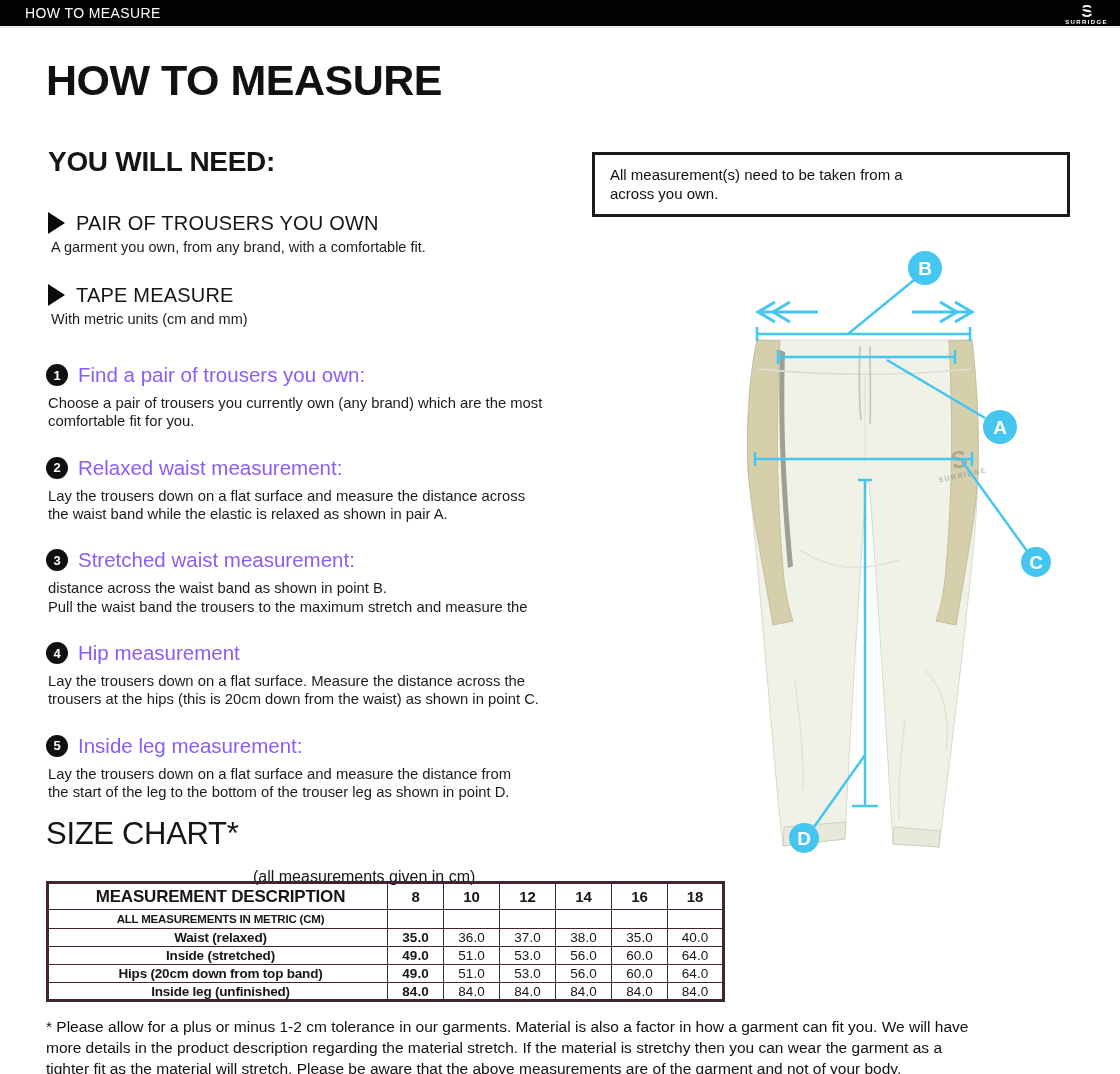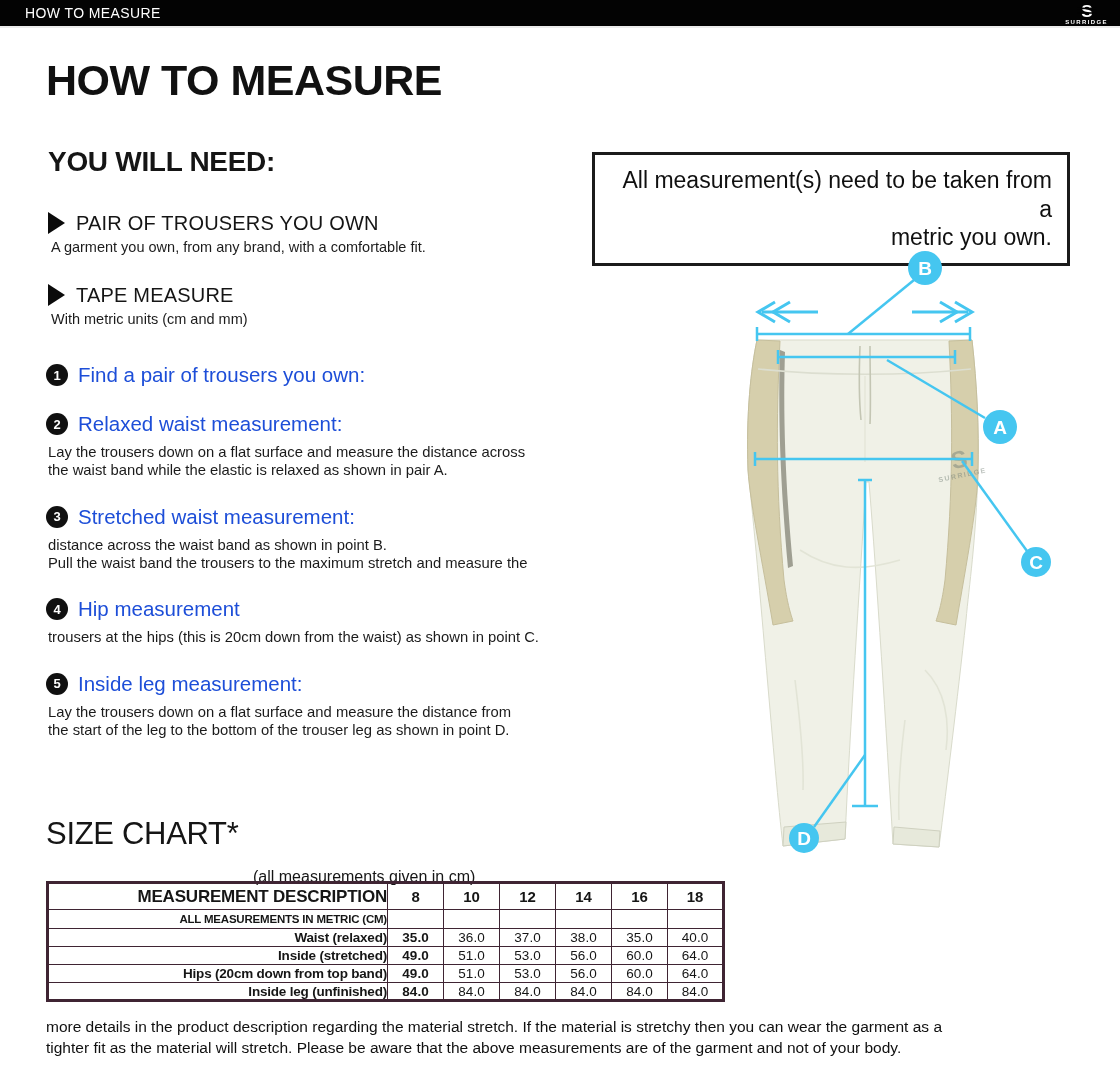--- a/index.html
+++ b/index.html
@@ -26,41 +26,41 @@
   .need-title{margin:0;font-size:28px;font-weight:bold;letter-spacing:-.3px}
   .need-items{margin-top:32px}
   .need-item{margin-bottom:27px}
   .need-item-head{display:flex;align-items:center;height:26px}
   .tri{width:0;height:0;border-left:17px solid #0b0b0b;border-top:11px solid transparent;border-bottom:11px solid transparent;margin-right:11px}
   .need-item-label{font-size:20px;letter-spacing:.2px}
   .need-item-desc{font-size:14.5px;margin-top:3px;margin-left:3px;color:#1c1c1c}
   
   .notice{
     position:absolute;left:592px;top:152px;width:478px;box-sizing:border-box;
-    border:3px solid #1b1b1b;padding:11px 15px;font-size:23px;line-height:1.24;color:#101010;text-align:right;
+    border:3px solid #1b1b1b;padding:11px 15px;font-size:15px;line-height:1.24;color:#101010;
   }
   
   .steps{position:absolute;left:46px;top:363px;width:540px}
   .step{margin-bottom:25px}
   .step-head{display:flex;align-items:center}
   .step-num{
     flex:0 0 auto;width:22px;height:22px;border-radius:50%;background:#101010;color:#fff;
     display:flex;align-items:center;justify-content:center;font-size:13px;font-weight:bold;margin-right:10px;
   }
-  .step-title{font-size:20.5px;color:#1d4ed8}
+  .step-title{font-size:20.5px;color:#8b5cf6}
   .step-desc{margin:7px 0 0 2px;font-size:14.8px;line-height:1.24;color:#1b1b1b}
   .step-desc div{white-space:nowrap}
   
   .chart-title{position:absolute;left:46px;top:816px;margin:0;font-size:31px;font-weight:normal;letter-spacing:-.3px}
   .chart-subtitle{position:absolute;left:253px;top:868px;font-size:16px}
   table.size-table{
     position:absolute;left:46px;top:881px;border-collapse:collapse;table-layout:fixed;
     border:3px solid var(--table-border);
   }
-  .size-table th,.size-table td{border:1.5px solid var(--table-border);box-sizing:border-box;padding:0 0 0 5px;text-align:right;color:#161616}
+  .size-table th,.size-table td{border:1.5px solid var(--table-border);box-sizing:border-box;padding:0 0 0 5px;text-align:center;color:#161616}
   .size-table col.c-desc{width:340px}
   .size-table col.c-size{width:56px}
   .size-table tr.head th{height:27px;font-size:17px;font-weight:bold;letter-spacing:-.2px}
   .size-table tr.head th.sz{text-align:center;font-size:15px;padding:0}
   .size-table tr.metric td{height:19px;font-size:11.5px;font-weight:bold;letter-spacing:-.2px}
   .size-table tr.data td{height:18px;font-size:13.5px}
   .size-table tr.data td.lbl{font-weight:bold;letter-spacing:-.2px}
   .size-table tr.data td.val{text-align:center;padding:0;font-weight:normal}
   .size-table tr.data td.val.first{font-weight:bold}
   
@@ -107,29 +107,33 @@
       <span class="tri"></span>
       <span class="need-item-label">TAPE MEASURE</span>
     </div>
     <div class="need-item-desc">With metric units (cm and mm)</div>
   </div>
 </div>
 </section>
 
 <div class="notice" id="notice">
     <div>All measurement(s) need to be taken from a</div>
-    <div>metric you own.</div>
+    <div>across you own.</div>
   </div>
 
 <div class="steps" id="steps">
   <div class="step">
     <div class="step-head">
       <span class="step-num">1</span>
       <span class="step-title">Find a pair of trousers you own:</span>
     </div>
+    <div class="step-desc">
+        <div>Choose a pair of trousers you currently own (any brand) which are the most</div>
+        <div>comfortable fit for you.</div>
+      </div>
   </div>
 
   <div class="step">
     <div class="step-head">
       <span class="step-num">2</span>
       <span class="step-title">Relaxed waist measurement:</span>
     </div>
     <div class="step-desc">
         <div>Lay the trousers down on a flat surface and measure the distance across</div>
         <div>the waist band while the elastic is relaxed as shown in pair A.</div>
@@ -146,20 +150,21 @@
         <div>Pull the waist band the trousers to the maximum stretch and measure the</div>
       </div>
   </div>
 
   <div class="step">
     <div class="step-head">
       <span class="step-num">4</span>
       <span class="step-title">Hip measurement</span>
     </div>
     <div class="step-desc">
+        <div>Lay the trousers down on a flat surface. Measure the distance across the</div>
         <div>trousers at the hips (this is 20cm down from the waist) as shown in point C.</div>
       </div>
   </div>
 
   <div class="step">
     <div class="step-head">
       <span class="step-num">5</span>
       <span class="step-title">Inside leg measurement:</span>
     </div>
     <div class="step-desc">
@@ -303,15 +308,16 @@
         <td class="val">84.0</td>
         <td class="val">84.0</td>
         <td class="val">84.0</td>
         <td class="val">84.0</td>
         <td class="val">84.0</td>
       </tr>
     </tbody>
 </table>
 
 <div class="footnote" id="footnote">
+    <div>* Please allow for a plus or minus 1-2 cm tolerance in our garments. Material is also a factor in how a garment can fit you. We will have</div>
     <div>more details in the product description regarding the material stretch.  If the material is stretchy then you can wear the garment as a</div>
     <div>tighter fit as the material will stretch.  Please be aware that the above measurements are of the garment and not of your body.</div>
   </div>
 
 </body></html>

